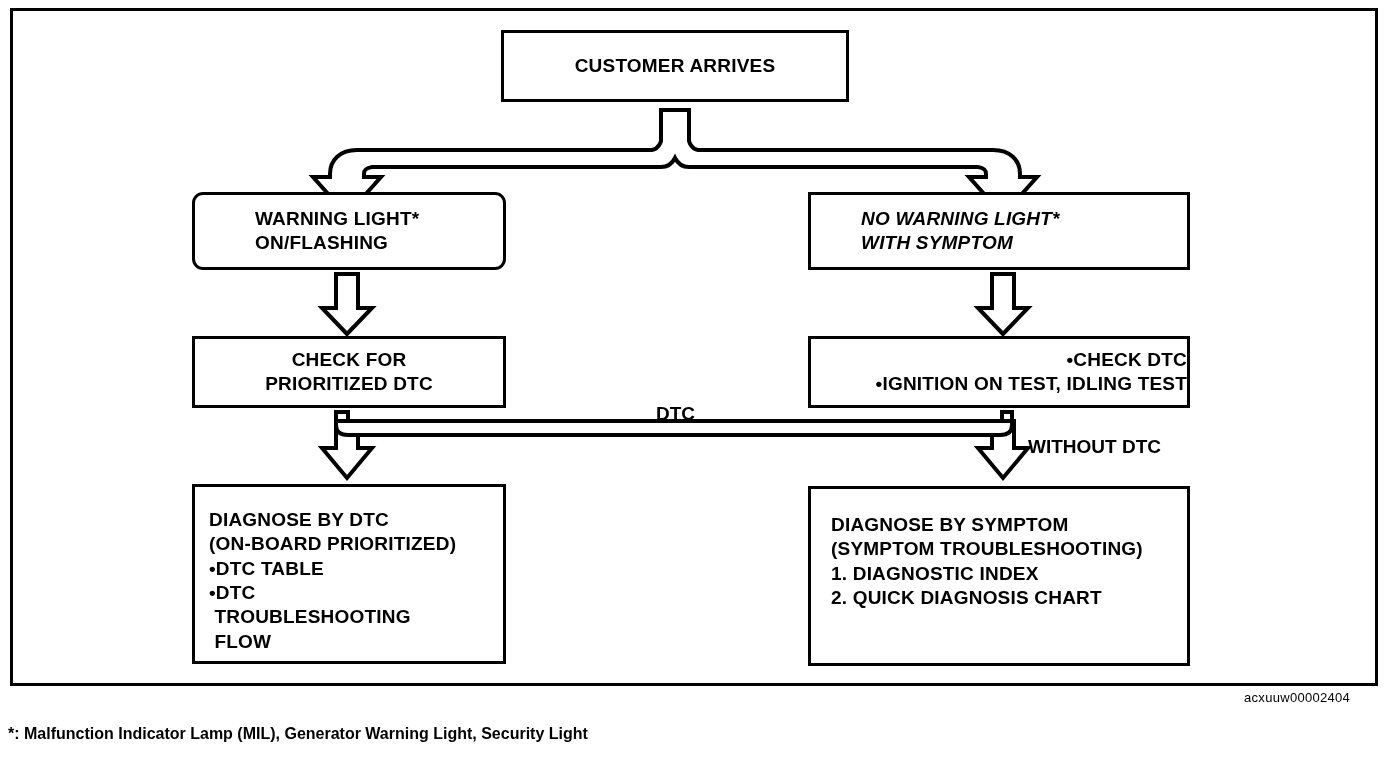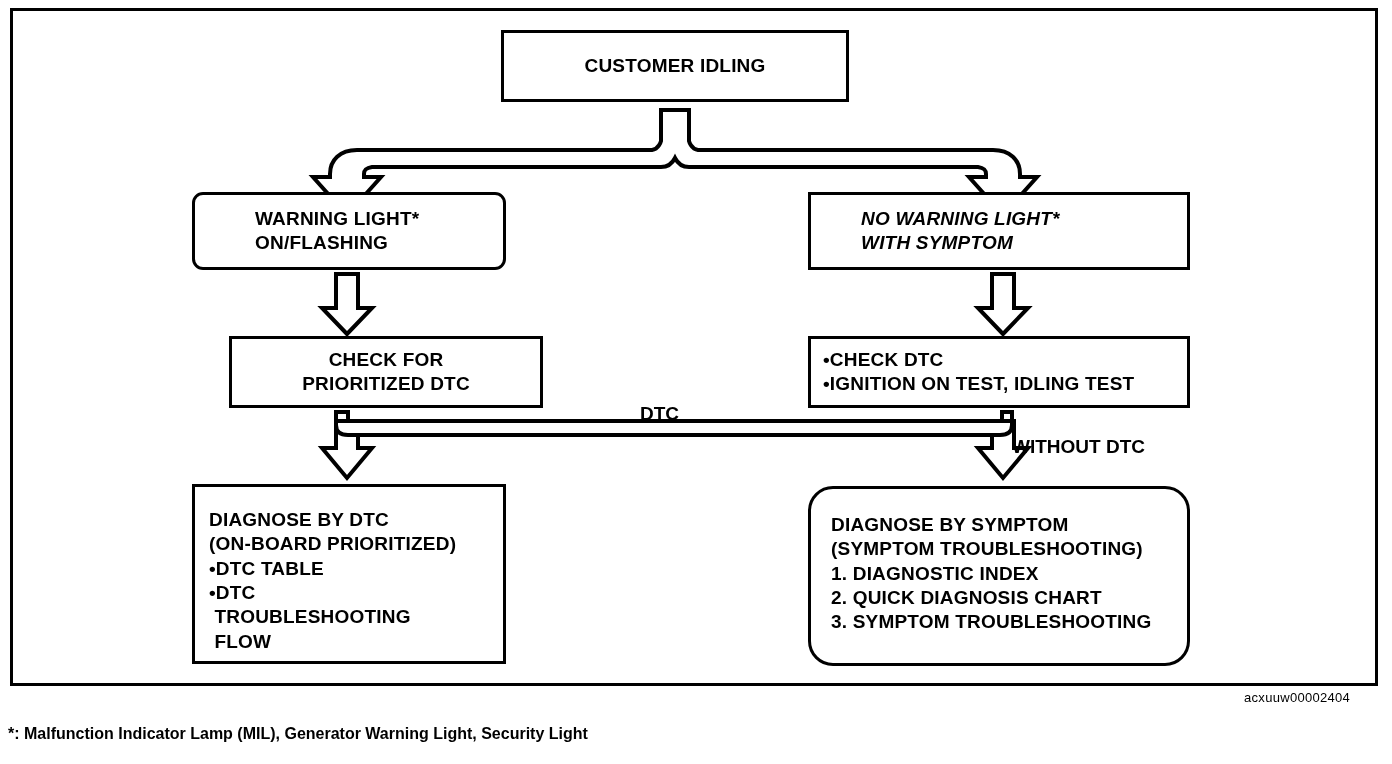--- a/index.html
+++ b/index.html
@@ -34,31 +34,31 @@
     font-weight:bold;
     letter-spacing:0.2px;
   }
   .fbox .ln{white-space:pre;line-height:1.28;}
 
   .b-customer{left:501px;top:30px;width:348px;height:72px;align-items:center;font-size:19px;}
 
   .b-warning{left:192px;top:192px;width:314px;height:78px;font-size:19px;padding-left:60px;border-radius:11px;}
   .b-nowarning{left:808px;top:192px;width:382px;height:78px;font-size:19px;padding-left:50px;font-style:italic;}
 
-  .b-checkfor{left:192px;top:336px;width:314px;height:72px;align-items:center;font-size:19px;margin-left:37px;}
-  .b-checkdtc{left:808px;top:336px;width:382px;height:72px;font-size:19px;padding-left:12px;}
+  .b-checkfor{left:192px;top:336px;width:314px;height:72px;align-items:center;font-size:19px;}
+  .b-checkdtc{left:808px;top:336px;width:382px;height:72px;font-size:19px;padding-left:12px;align-items:flex-end;}
 
   .b-diagdtc{left:192px;top:484px;width:314px;height:180px;font-size:19px;padding-left:14px;justify-content:center;padding-top:14px;}
-  .b-diagsym{left:808px;top:486px;width:382px;height:180px;font-size:19px;padding-left:20px;justify-content:flex-start;padding-top:24px;border-radius:25px;}
+  .b-diagsym{left:808px;top:486px;width:382px;height:180px;font-size:19px;padding-left:20px;justify-content:flex-start;padding-top:24px;}
 
   
   .wires{position:absolute;left:0;top:0;width:1392px;height:764px;pointer-events:none;}
 
   
-  .lbl{position:absolute;font-weight:bold;font-size:19px;white-space:nowrap;}
+  .lbl{position:absolute;font-weight:bold;font-size:19px;white-space:nowrap;margin-left:16px;}
   .lbl-dtc{left:640px;top:403px;}
   .lbl-without{left:1012px;top:436px;}
 
   .code{
     position:absolute;
     left:1244px;top:690px;
     font-size:13px;
     letter-spacing:0.3px;
     white-space:nowrap;
   }
@@ -137,21 +137,21 @@
          L 1028,448
          L 1014,448
          L 1014,421
          L 350,421
          C 348,421 348,420 348,418
          L 348,412
          Z" fill="none" stroke="#000000" stroke-width="4" stroke-linejoin="miter"></path>
   </svg>
 
   <div class="fbox b-customer">
-    <div class="ln">CUSTOMER IDLING</div>
+    <div class="ln">CUSTOMER ARRIVES</div>
   </div>
 
   <div class="fbox b-warning">
     <div class="ln">WARNING LIGHT*</div>
     <div class="ln">ON/FLASHING</div>
   </div>
 
   <div class="fbox b-nowarning">
     <div class="ln">NO WARNING LIGHT*</div>
     <div class="ln">WITH SYMPTOM</div>
@@ -174,21 +174,20 @@
     <div class="ln">•DTC</div>
     <div class="ln"> TROUBLESHOOTING</div>
     <div class="ln"> FLOW</div>
   </div>
 
   <div class="fbox b-diagsym">
     <div class="ln">DIAGNOSE BY SYMPTOM</div>
     <div class="ln">(SYMPTOM TROUBLESHOOTING)</div>
     <div class="ln">1. DIAGNOSTIC INDEX</div>
     <div class="ln">2. QUICK DIAGNOSIS CHART</div>
-    <div class="ln">3. SYMPTOM TROUBLESHOOTING</div>
   </div>
 
   <div class="lbl lbl-dtc">DTC</div>
   <div class="lbl lbl-without">WITHOUT DTC</div>
 
   <div class="code">acxuuw00002404</div>
   <div class="footnote">*: Malfunction Indicator Lamp (MIL), Generator Warning Light, Security Light</div>
 
 </div>
 

